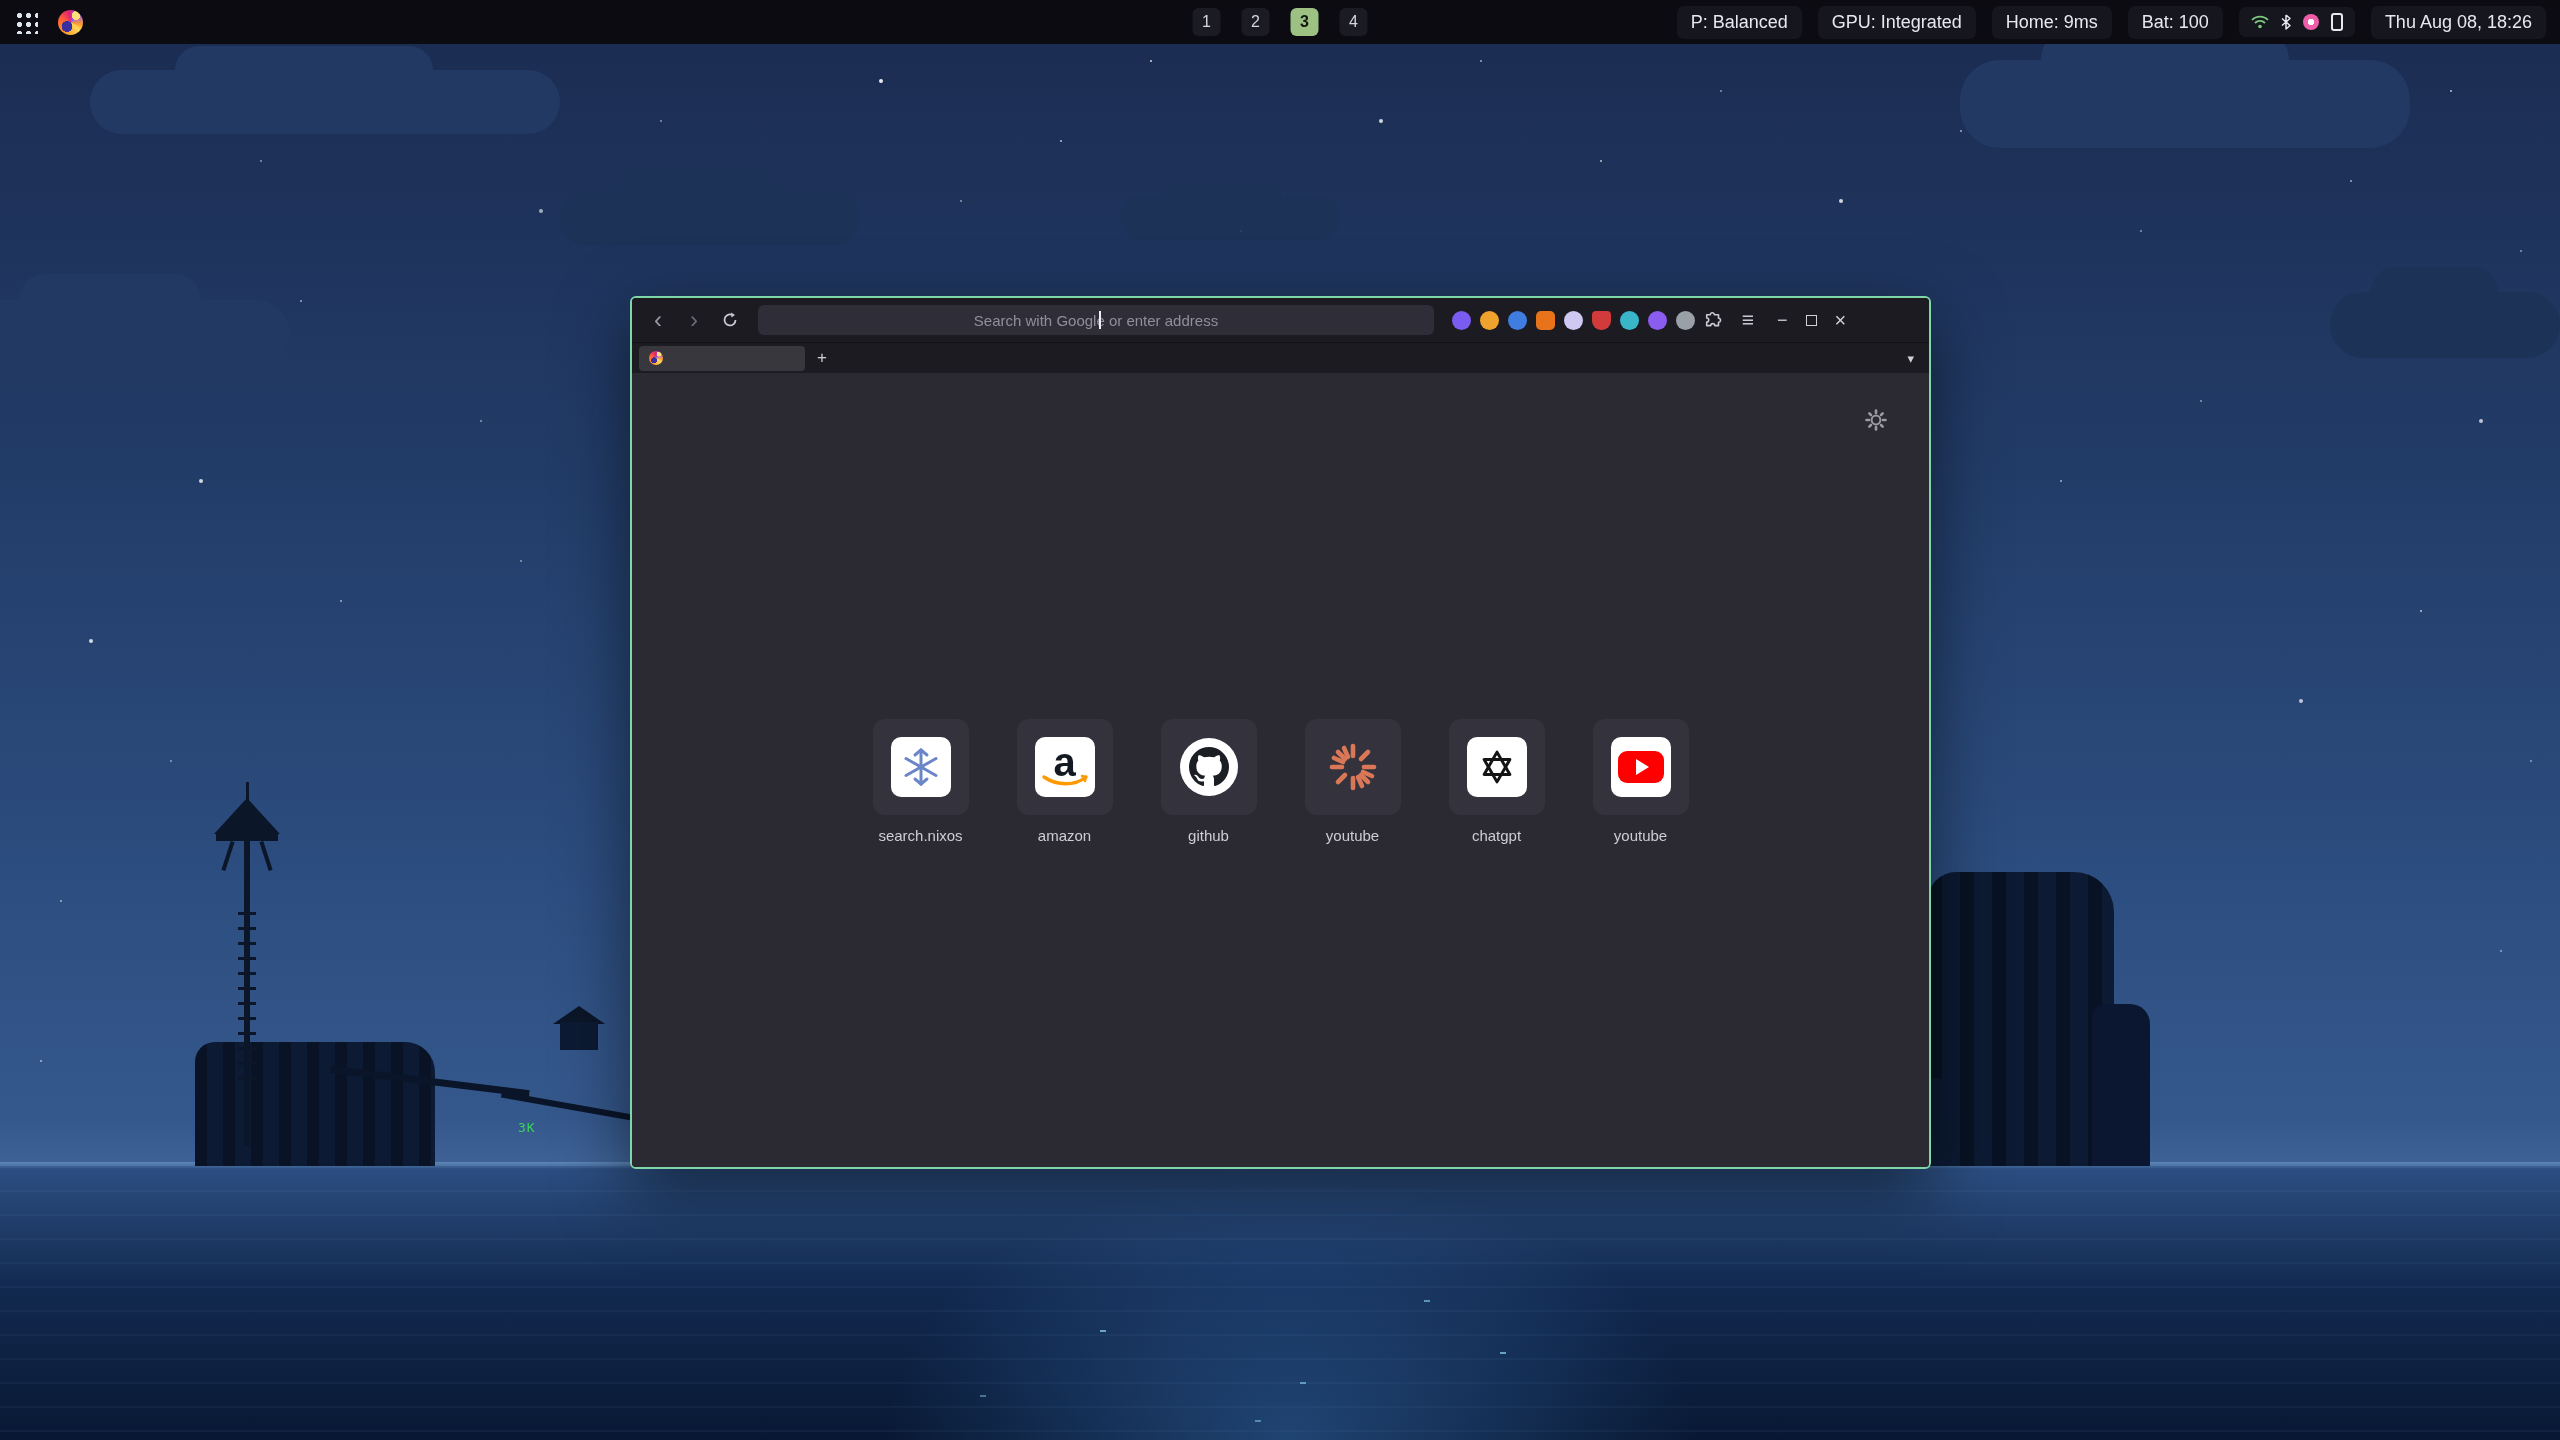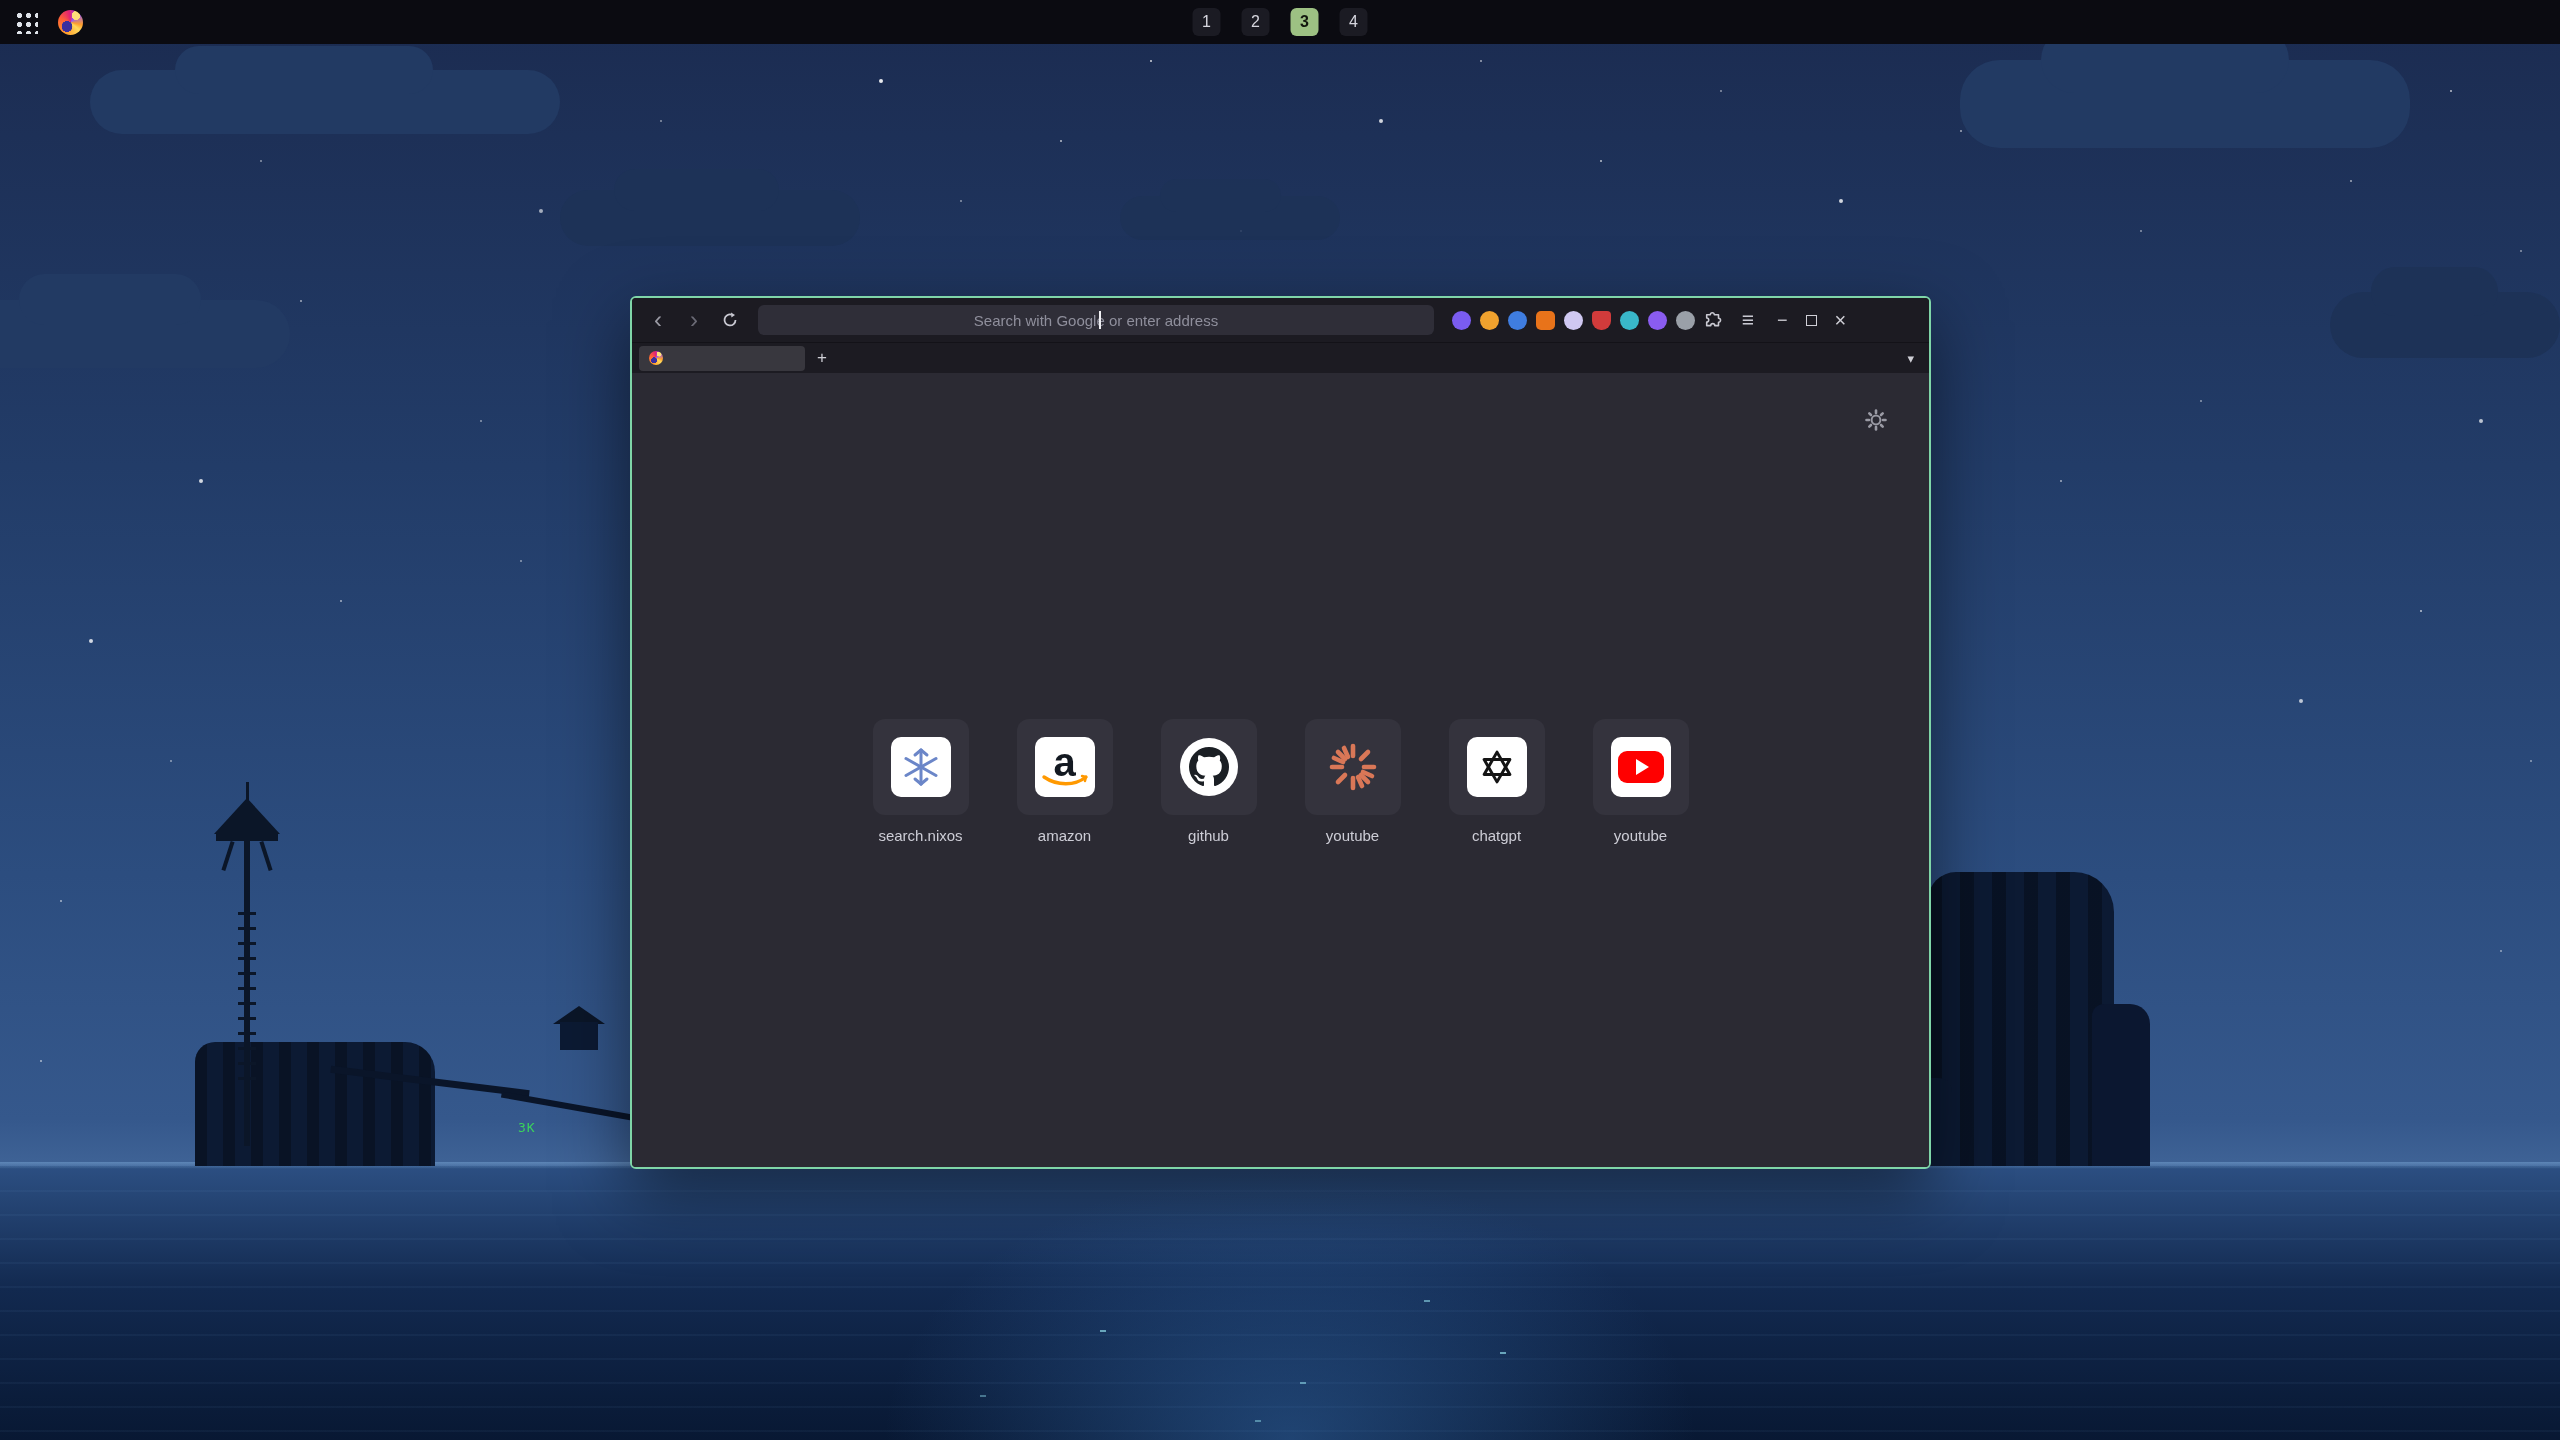--- a/index.html
+++ b/index.html
@@ -210,20 +210,39 @@
     <div class="tb-left">
       <div class="apps-grid"></div>
       <div class="fxlogo tb-fx"></div>
     </div>
     <div class="tb-center">
       <div class="ws">1</div>
       <div class="ws">2</div>
       <div class="ws active">3</div>
       <div class="ws">4</div>
     </div>
+    <div class="tb-right">
+      <div class="pill">P: Balanced</div>
+      <div class="pill">GPU: Integrated</div>
+      <div class="pill">Home: 9ms</div>
+      <div class="pill">Bat: 100</div>
+      <div class="pill tray">
+        <svg width="18" height="14" viewBox="0 0 18 14">
+          <path d="M1 5 A11 11 0 0 1 17 5" fill="none" stroke="#7dc87d" stroke-width="1.8"></path>
+          <path d="M4 8 A7 7 0 0 1 14 8" fill="none" stroke="#7dc87d" stroke-width="1.8"></path>
+          <circle cx="9" cy="11.5" r="1.8" fill="#7dc87d"></circle>
+        </svg>
+        <svg width="10" height="16" viewBox="0 0 10 16">
+          <path d="M5 1 V15 L9 11.5 L1 4.5 M5 1 L9 4.5 L1 11.5" fill="none" stroke="#e8e8ee" stroke-width="1.5" stroke-linejoin="round"></path>
+        </svg>
+        <div class="media-dot"></div>
+        <div class="device-rect"></div>
+      </div>
+      <div class="pill">Thu Aug 08, 18:26</div>
+    </div>
   </div>
 
   <div class="window">
 
     <div class="toolbar">
       <div class="navbtn">‹</div>
       <div class="navbtn fwd">›</div>
       <div class="navbtn">
         <svg width="16" height="16" viewBox="0 0 16 16">
           <path d="M13.5 8 A5.5 5.5 0 1 1 9.6 2.7" fill="none" stroke="#c9c9d2" stroke-width="1.8"></path>

